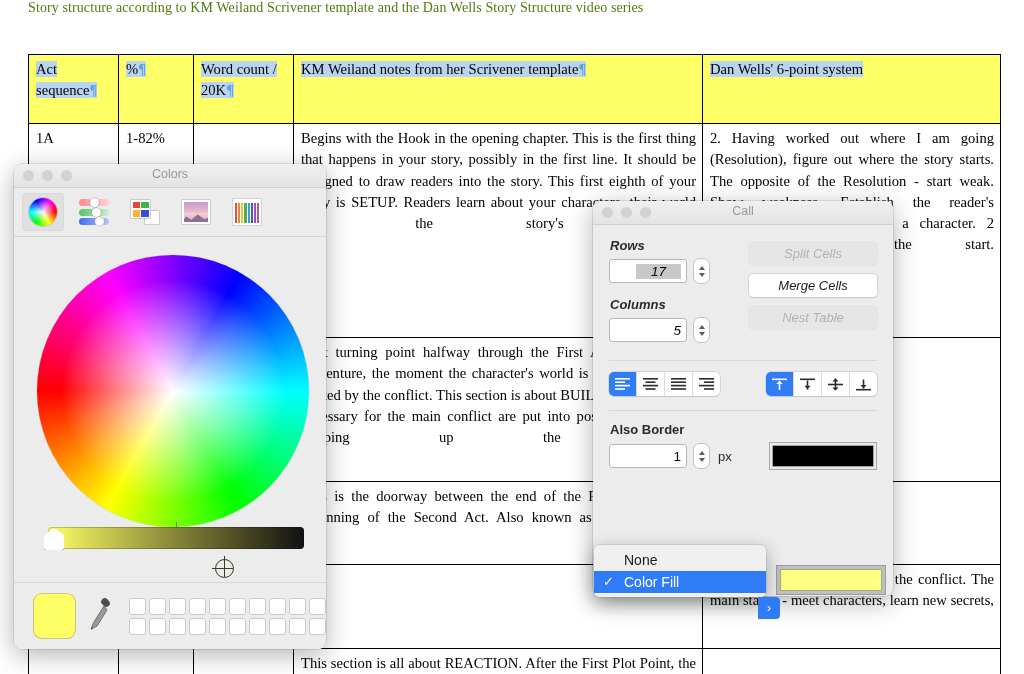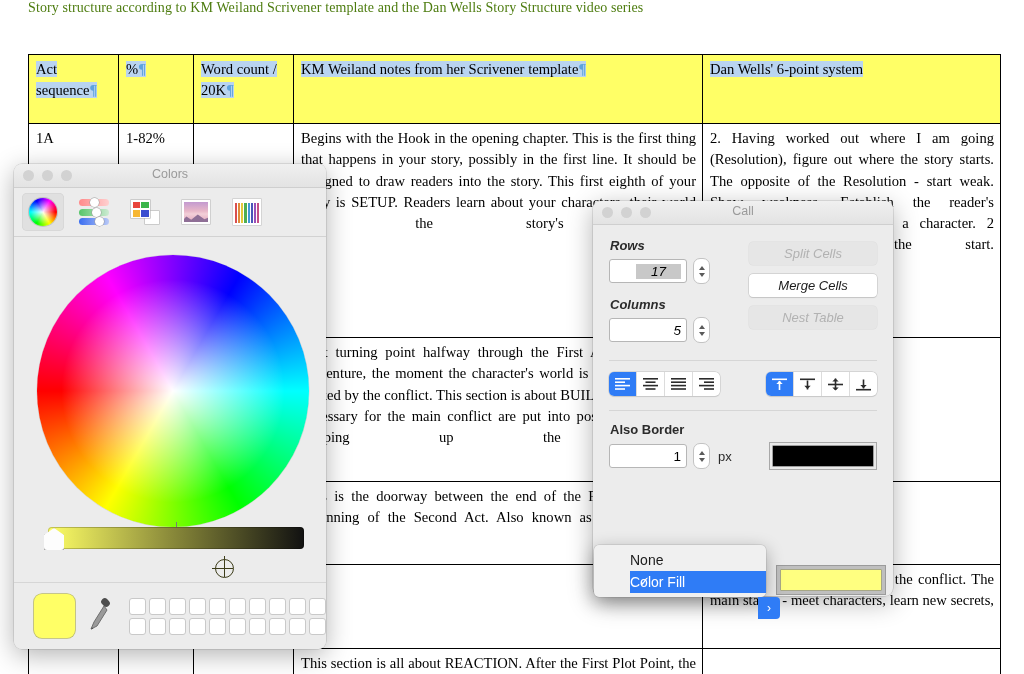--- a/index.html
+++ b/index.html
@@ -258,23 +258,23 @@
     border-radius: 5px;
     box-shadow: 0 5px 18px rgba(0,0,0,.33), 0 0 0 .5px rgba(0,0,0,.14);
     padding: 4px 0;
     overflow: visible;
     z-index: 40;
   }
   .mitem {
     height: 22px; line-height: 22px;
     font-size: 14px;
     color: #1b1b1b;
+    padding-left: 30px;
     position: relative;
     white-space: nowrap;
-    margin-left: 36px;
   }
   .mitem.active { background: #2f7cf6; color: #fff; }
   .mitem .chk { position: absolute; left: 9px; top: 0; font-size: 13px; }
   .menu-tab {
     position: absolute; right: -14px; top: 26px;
     width: 22px; height: 22px;
     background: #2f7cf6;
     border-radius: 0 4px 4px 0;
     display: flex; align-items: center; justify-content: center;
     color: #fff; font-size: 12px;

